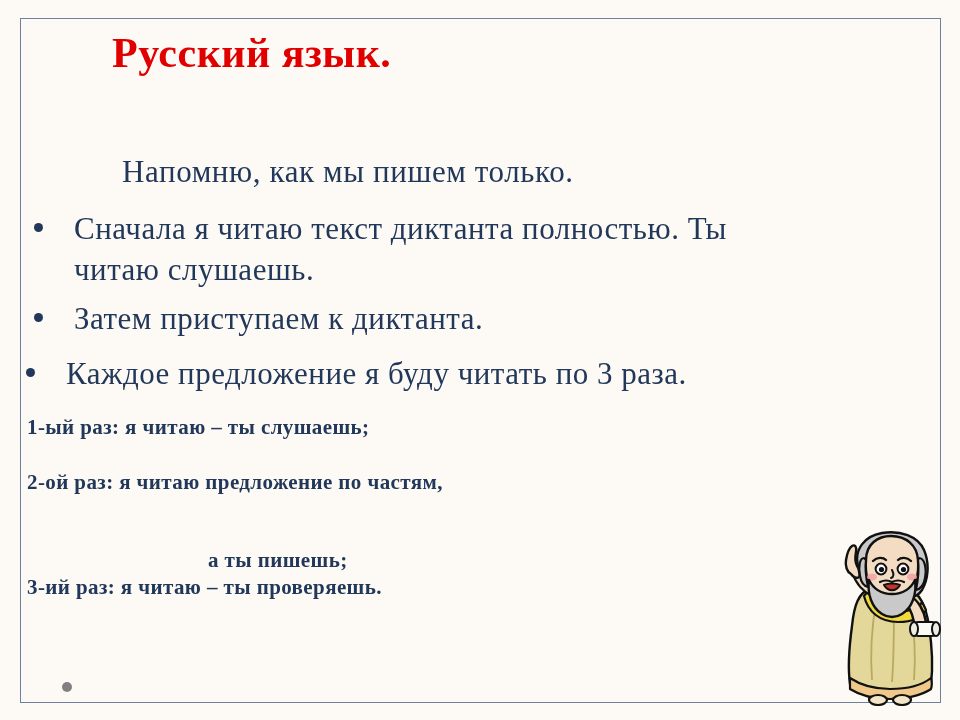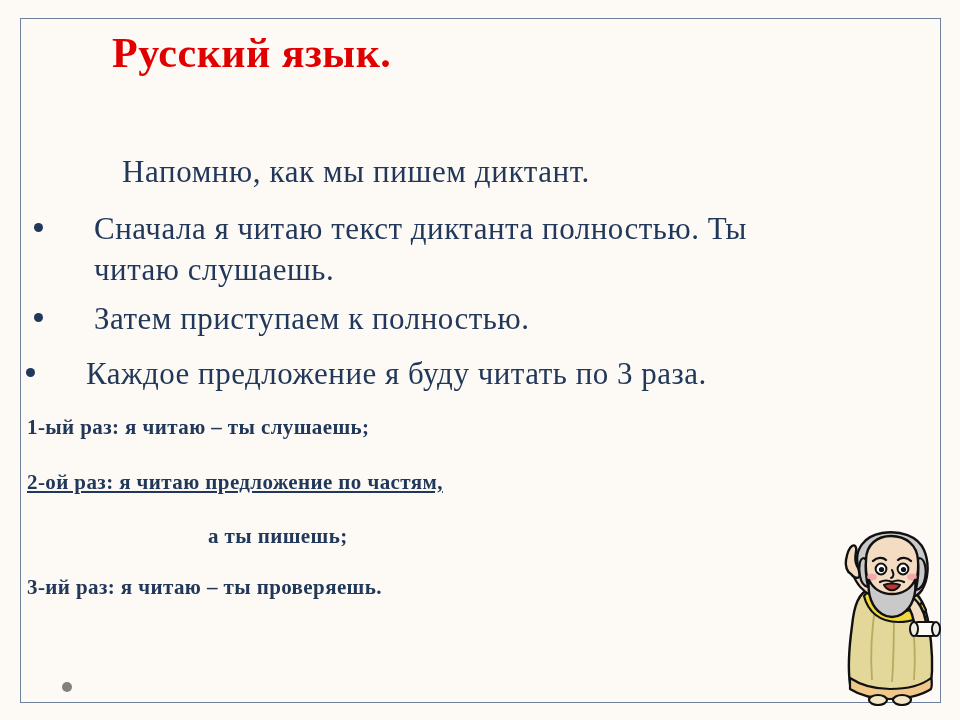--- a/index.html
+++ b/index.html
@@ -89,41 +89,41 @@
     position: absolute;
     left: 0;
     top: 15px;
     width: 9px;
     height: 9px;
     border-radius: 50%;
     background: #22385A;
   }
   .bullet-row .btext {
     display: block;
-    margin-left: 60px;
+    margin-left: 40px;
     font-family: Liberation Serif, serif;
   }
   .bullet-row .btext .cont {
     display: block;
   }
 
   .bullet-1 { left: 34px; top: 208px; width: 860px; }
   .bullet-2 { left: 34px; top: 298px; width: 860px; }
   .bullet-3 { left: 26px; top: 353px; width: 860px; }
 
   
   .bold-line {
     font-weight: bold;
     font-size: 21px;
     line-height: 40px;
     letter-spacing: 0.4px;
   }
   .bold-1 { left: 27px;  top: 407px; }
-  .bold-2 { left: 27px;  top: 462px; text-decoration: underline; }
-  .bold-3 { left: 208px; top: 516px; text-align: center; }
+  .bold-2 { left: 27px;  top: 462px; }
+  .bold-3 { left: 208px; top: 540px; text-align: center; }
   .bold-4 { left: 27px;  top: 567px; }
 
   
   .empty-bullet {
     position: absolute;
     left: 62px;
     top: 682px;
     width: 10px;
     height: 10px;
     border-radius: 50%;
@@ -145,34 +145,34 @@
 
 <div class="slide">
 
   <div class="slide-frame"></div>
 
   <div class="content">
 
     <div class="slide-title">Русский язык.</div>
 
 
-    <div class="line para para-2">Напомню, как мы пишем диктант.</div>
+    <div class="line para para-2">Напомню, как мы пишем только.</div>
 
     <div class="bullet-row bullet-1">
       <span class="dot"></span>
       <span class="btext">
         <span class="cont">Сначала я читаю текст диктанта полностью. Ты</span>
         <span class="cont">читаю слушаешь.</span>
       </span>
     </div>
 
     <div class="bullet-row bullet-2">
       <span class="dot"></span>
       <span class="btext">
-        <span class="cont">Затем приступаем к полностью.</span>
+        <span class="cont">Затем приступаем к диктанта.</span>
       </span>
     </div>
 
     <div class="bullet-row bullet-3">
       <span class="dot"></span>
       <span class="btext">
         <span class="cont">Каждое предложение я буду читать по 3 раза.</span>
       </span>
     </div>
 

